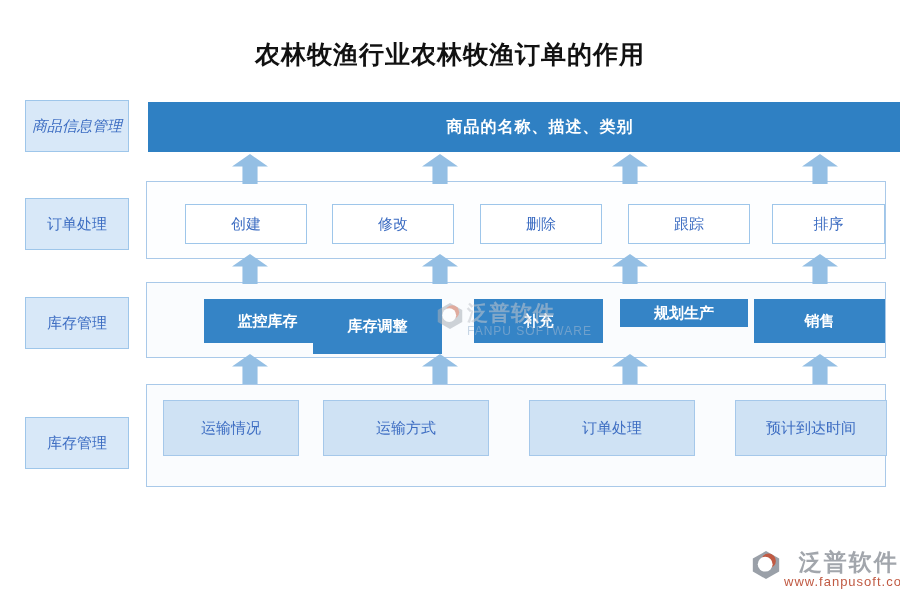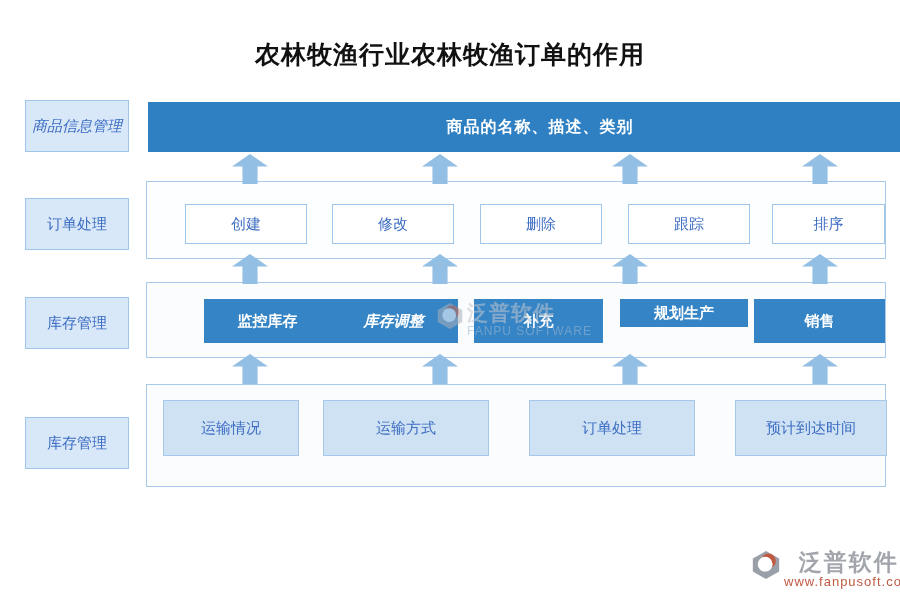--- a/index.html
+++ b/index.html
@@ -83,21 +83,21 @@
     <div class="btn btn-outline" style="left:625px;top:22px;width:113px;height:40px;">排序</div>
   </div>
 
   <div class="arrow" style="left:232px;top:254px;"></div>
   <div class="arrow" style="left:422px;top:254px;"></div>
   <div class="arrow" style="left:612px;top:254px;"></div>
   <div class="arrow" style="left:802px;top:254px;"></div>
 
   <div class="panel" style="top:282px;height:76px;">
     <div class="btn btn-solid" style="left:37px;top:16px;width:127px;height:44px;margin-left:20px;">监控库存</div>
-    <div class="btn btn-solid" style="left:182px;top:16px;width:129px;height:44px;font-style:italic;">库存调整</div>
+    <div class="btn btn-solid" style="left:166px;top:16px;width:129px;height:55px;">库存调整</div>
     <div class="btn btn-solid" style="left:327px;top:16px;width:129px;height:44px;">补充</div>
     <div class="btn btn-solid" style="left:473px;top:16px;width:128px;height:28px;">规划生产</div>
     <div class="btn btn-solid" style="left:607px;top:16px;width:131px;height:44px;">销售</div>
   </div>
 
   <div class="arrow" style="left:232px;top:354px;"></div>
   <div class="arrow" style="left:422px;top:354px;"></div>
   <div class="arrow" style="left:612px;top:354px;"></div>
   <div class="arrow" style="left:802px;top:354px;"></div>
 

